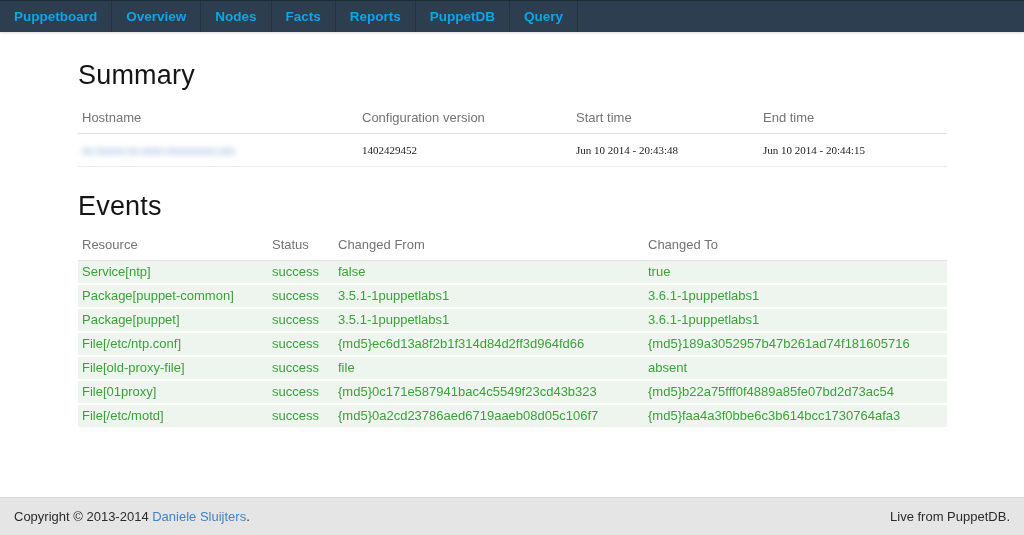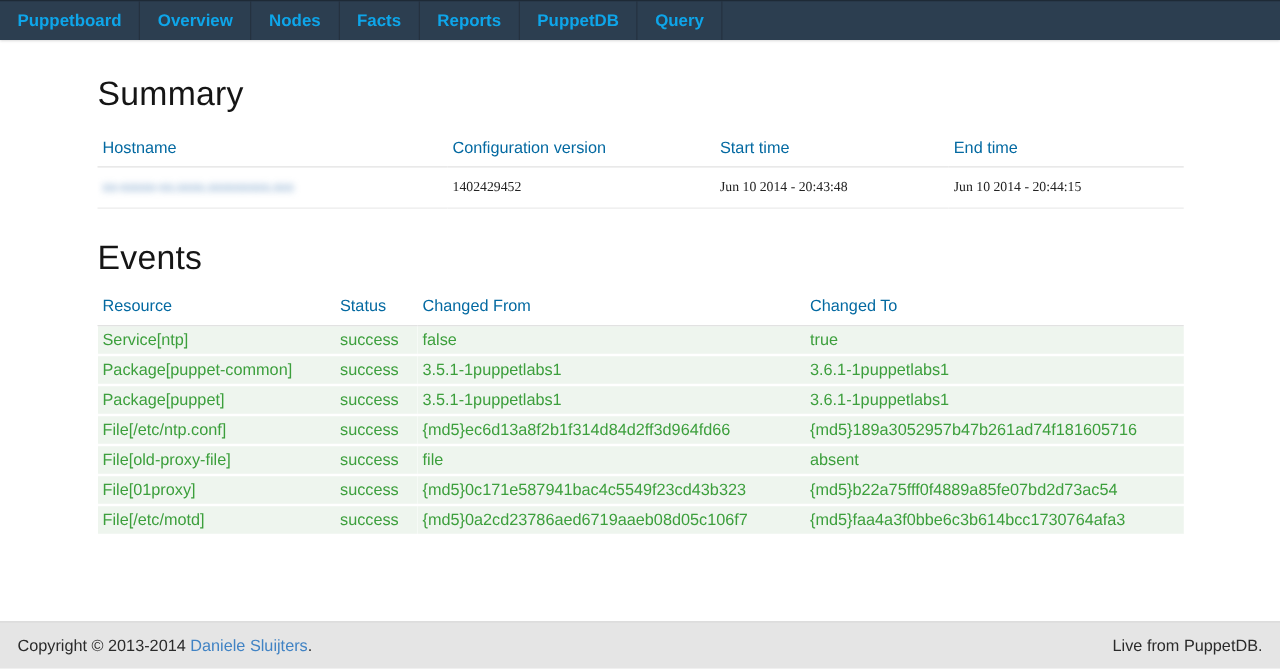--- a/index.html
+++ b/index.html
@@ -45,21 +45,21 @@
     letter-spacing: 0.2px;
   }
   .summary-heading { margin: 28px 0 12px 0; }
   .events-heading  { margin: 24px 0 8px 0; }
 
   table { border-collapse: collapse; width: 100%; table-layout: fixed; }
   th {
     text-align: left;
     font-size: 13px;
     font-weight: 400;
-    color: #0369a1;
+    color: #737373;
     padding: 7px 4px 8px 4px;
     border-bottom: 1px solid #e2e2e2;
     white-space: nowrap;
   }
 
   
   .summary-table td {
     font-size: 11px;
     color: #222;
     padding: 10px 4px;

